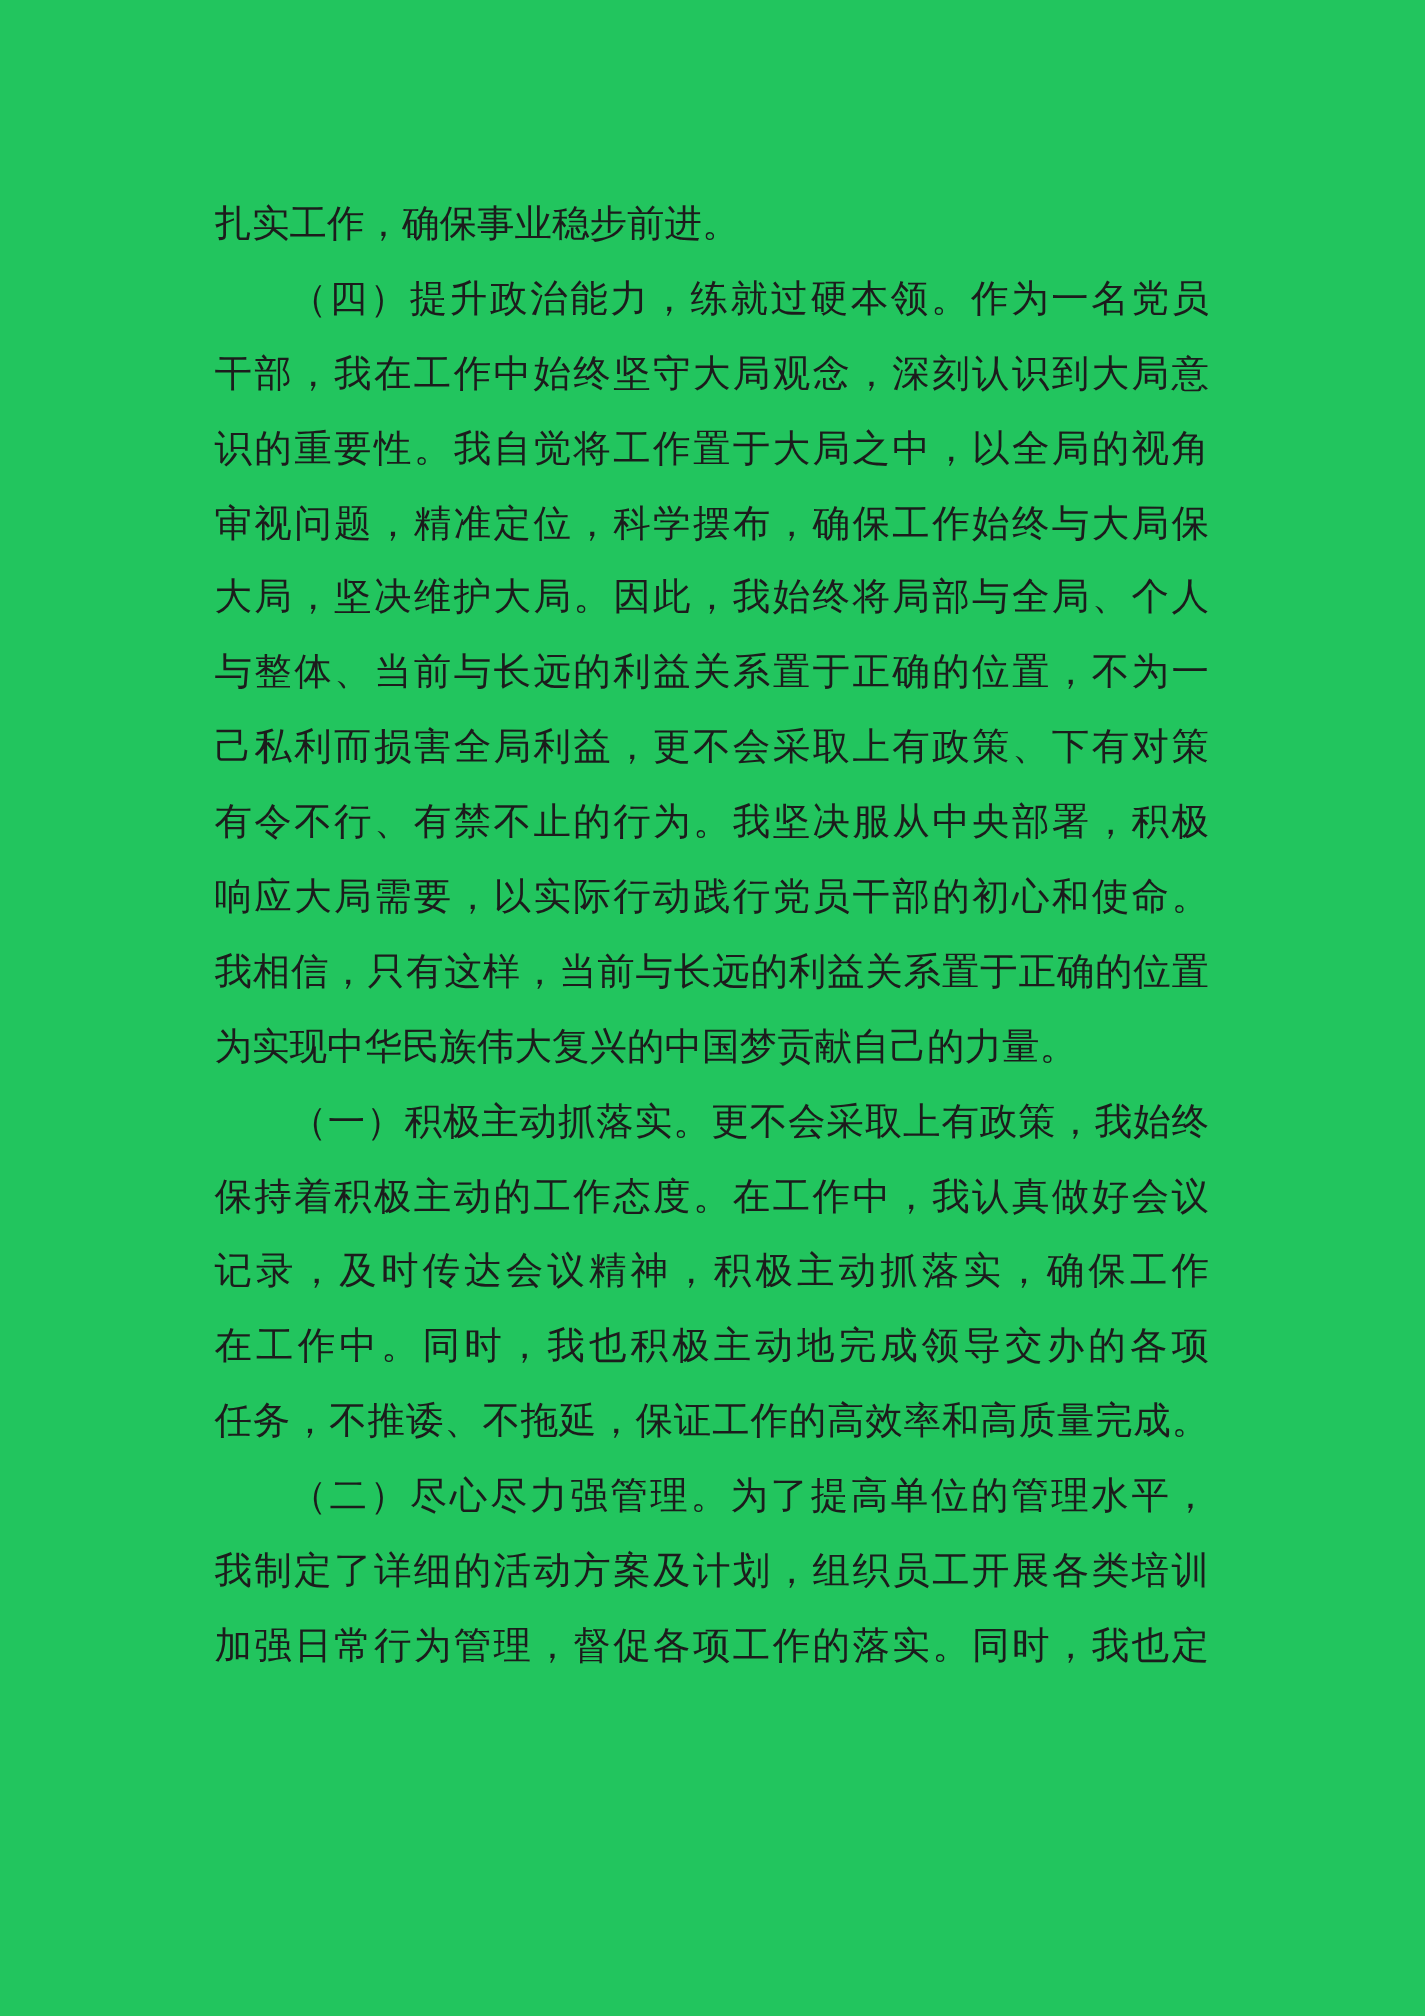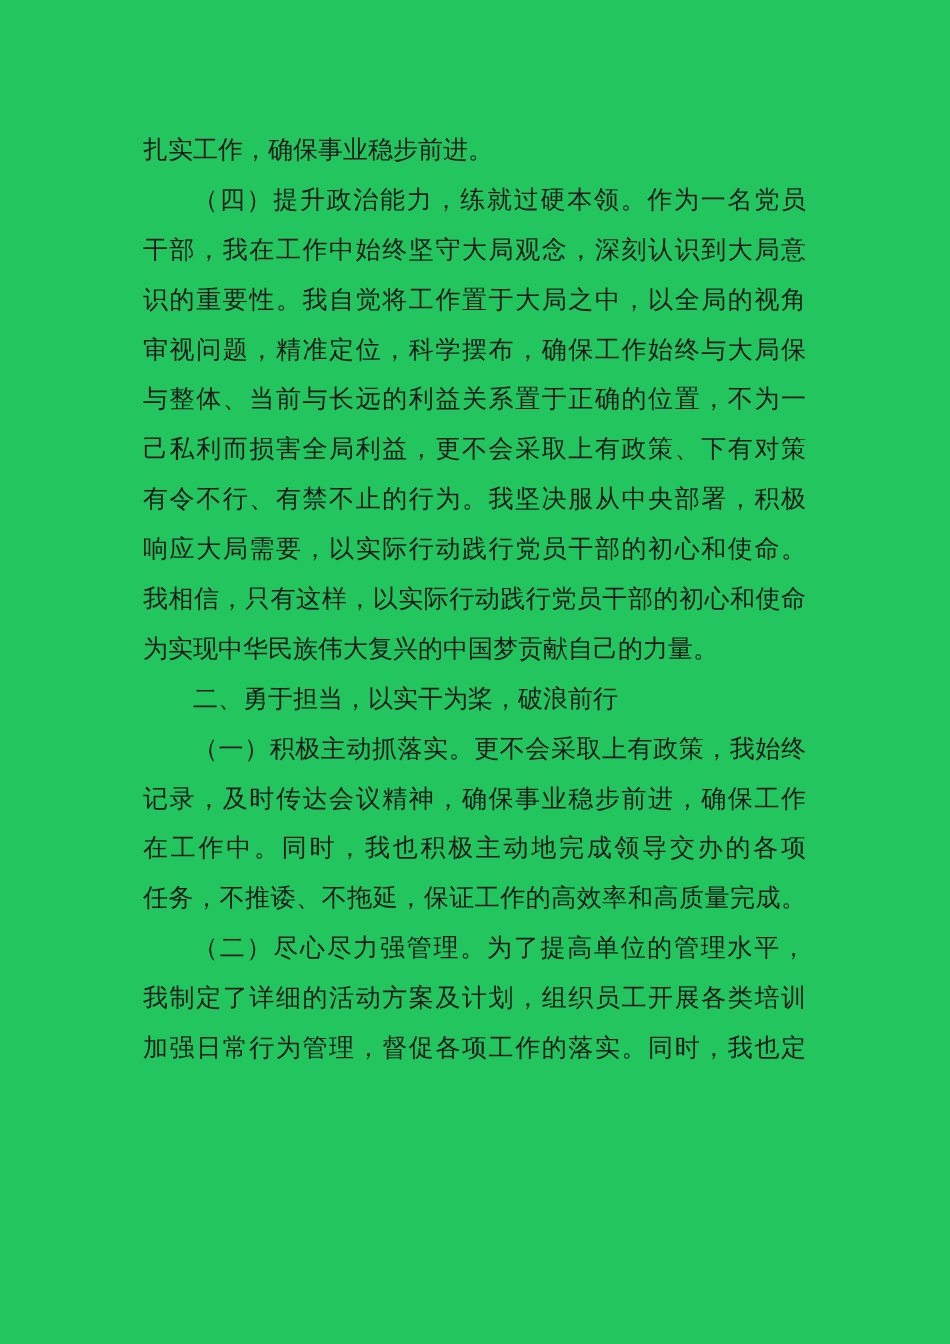--- a/index.html
+++ b/index.html
@@ -43,28 +43,29 @@
 </head>
 <body>
 
 <div class="page">
   <div class="textblock">
     <div class="line">扎实工作，确保事业稳步前进。</div>
     <div class="line j indent">（四）提升政治能力，练就过硬本领。作为一名党员</div>
     <div class="line j">干部，我在工作中始终坚守大局观念，深刻认识到大局意</div>
     <div class="line j">识的重要性。我自觉将工作置于大局之中，以全局的视角</div>
     <div class="line j">审视问题，精准定位，科学摆布，确保工作始终与大局保</div>
+    <div class="line j">大局，坚决维护大局。因此，我始终将局部与全局、个人</div>
     <div class="line j">与整体、当前与长远的利益关系置于正确的位置，不为一</div>
     <div class="line j">己私利而损害全局利益，更不会采取上有政策、下有对策</div>
     <div class="line j">有令不行、有禁不止的行为。我坚决服从中央部署，积极</div>
     <div class="line j">响应大局需要，以实际行动践行党员干部的初心和使命。</div>
-    <div class="line j">我相信，只有这样，以实际行动践行党员干部的初心和使命</div>
+    <div class="line j">我相信，只有这样，当前与长远的利益关系置于正确的位置</div>
     <div class="line">为实现中华民族伟大复兴的中国梦贡献自己的力量。</div>
-    <div class="line indent">二、勇于担当，以实干为桨，破浪前行</div>
     <div class="line j indent">（一）积极主动抓落实。更不会采取上有政策，我始终</div>
-    <div class="line j">记录，及时传达会议精神，确保事业稳步前进，确保工作</div>
+    <div class="line j">保持着积极主动的工作态度。在工作中，我认真做好会议</div>
+    <div class="line j">记录，及时传达会议精神，积极主动抓落实，确保工作</div>
     <div class="line j">在工作中。同时，我也积极主动地完成领导交办的各项</div>
     <div class="line j">任务，不推诿、不拖延，保证工作的高效率和高质量完成。</div>
     <div class="line j indent">（二）尽心尽力强管理。为了提高单位的管理水平，</div>
     <div class="line j">我制定了详细的活动方案及计划，组织员工开展各类培训</div>
     <div class="line j">加强日常行为管理，督促各项工作的落实。同时，我也定</div>
   </div>
 </div>
 
 </body></html>

